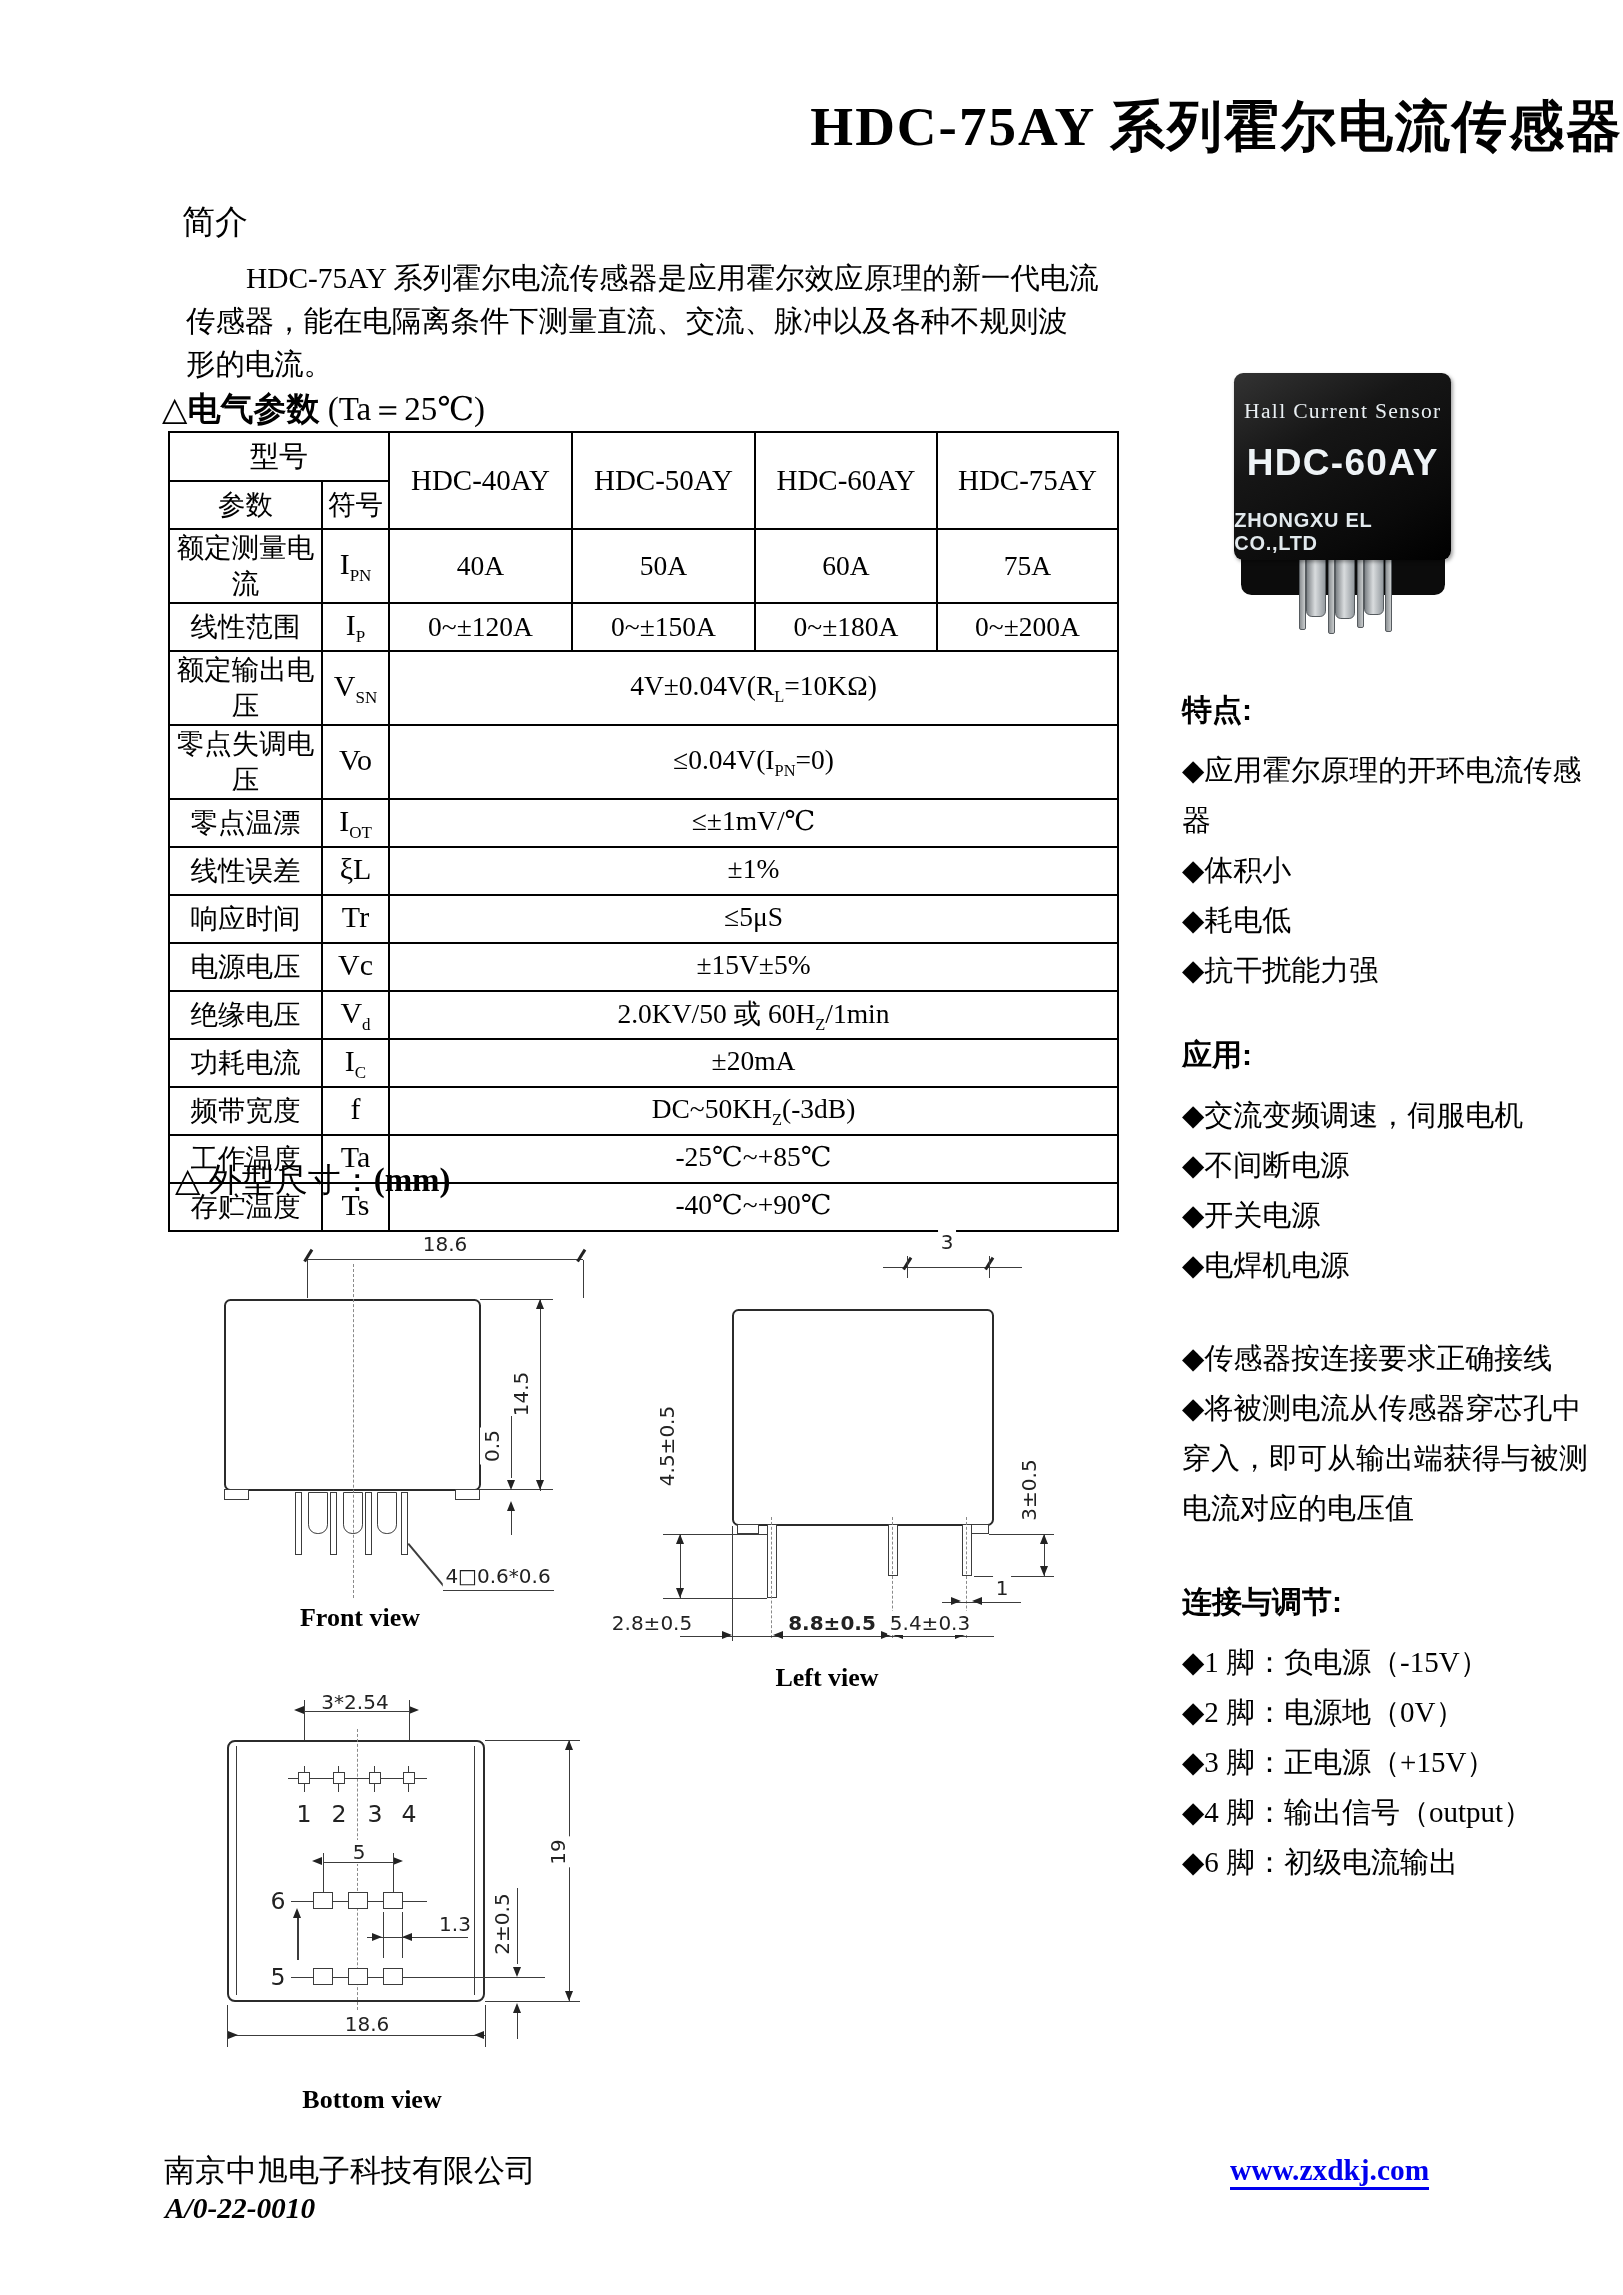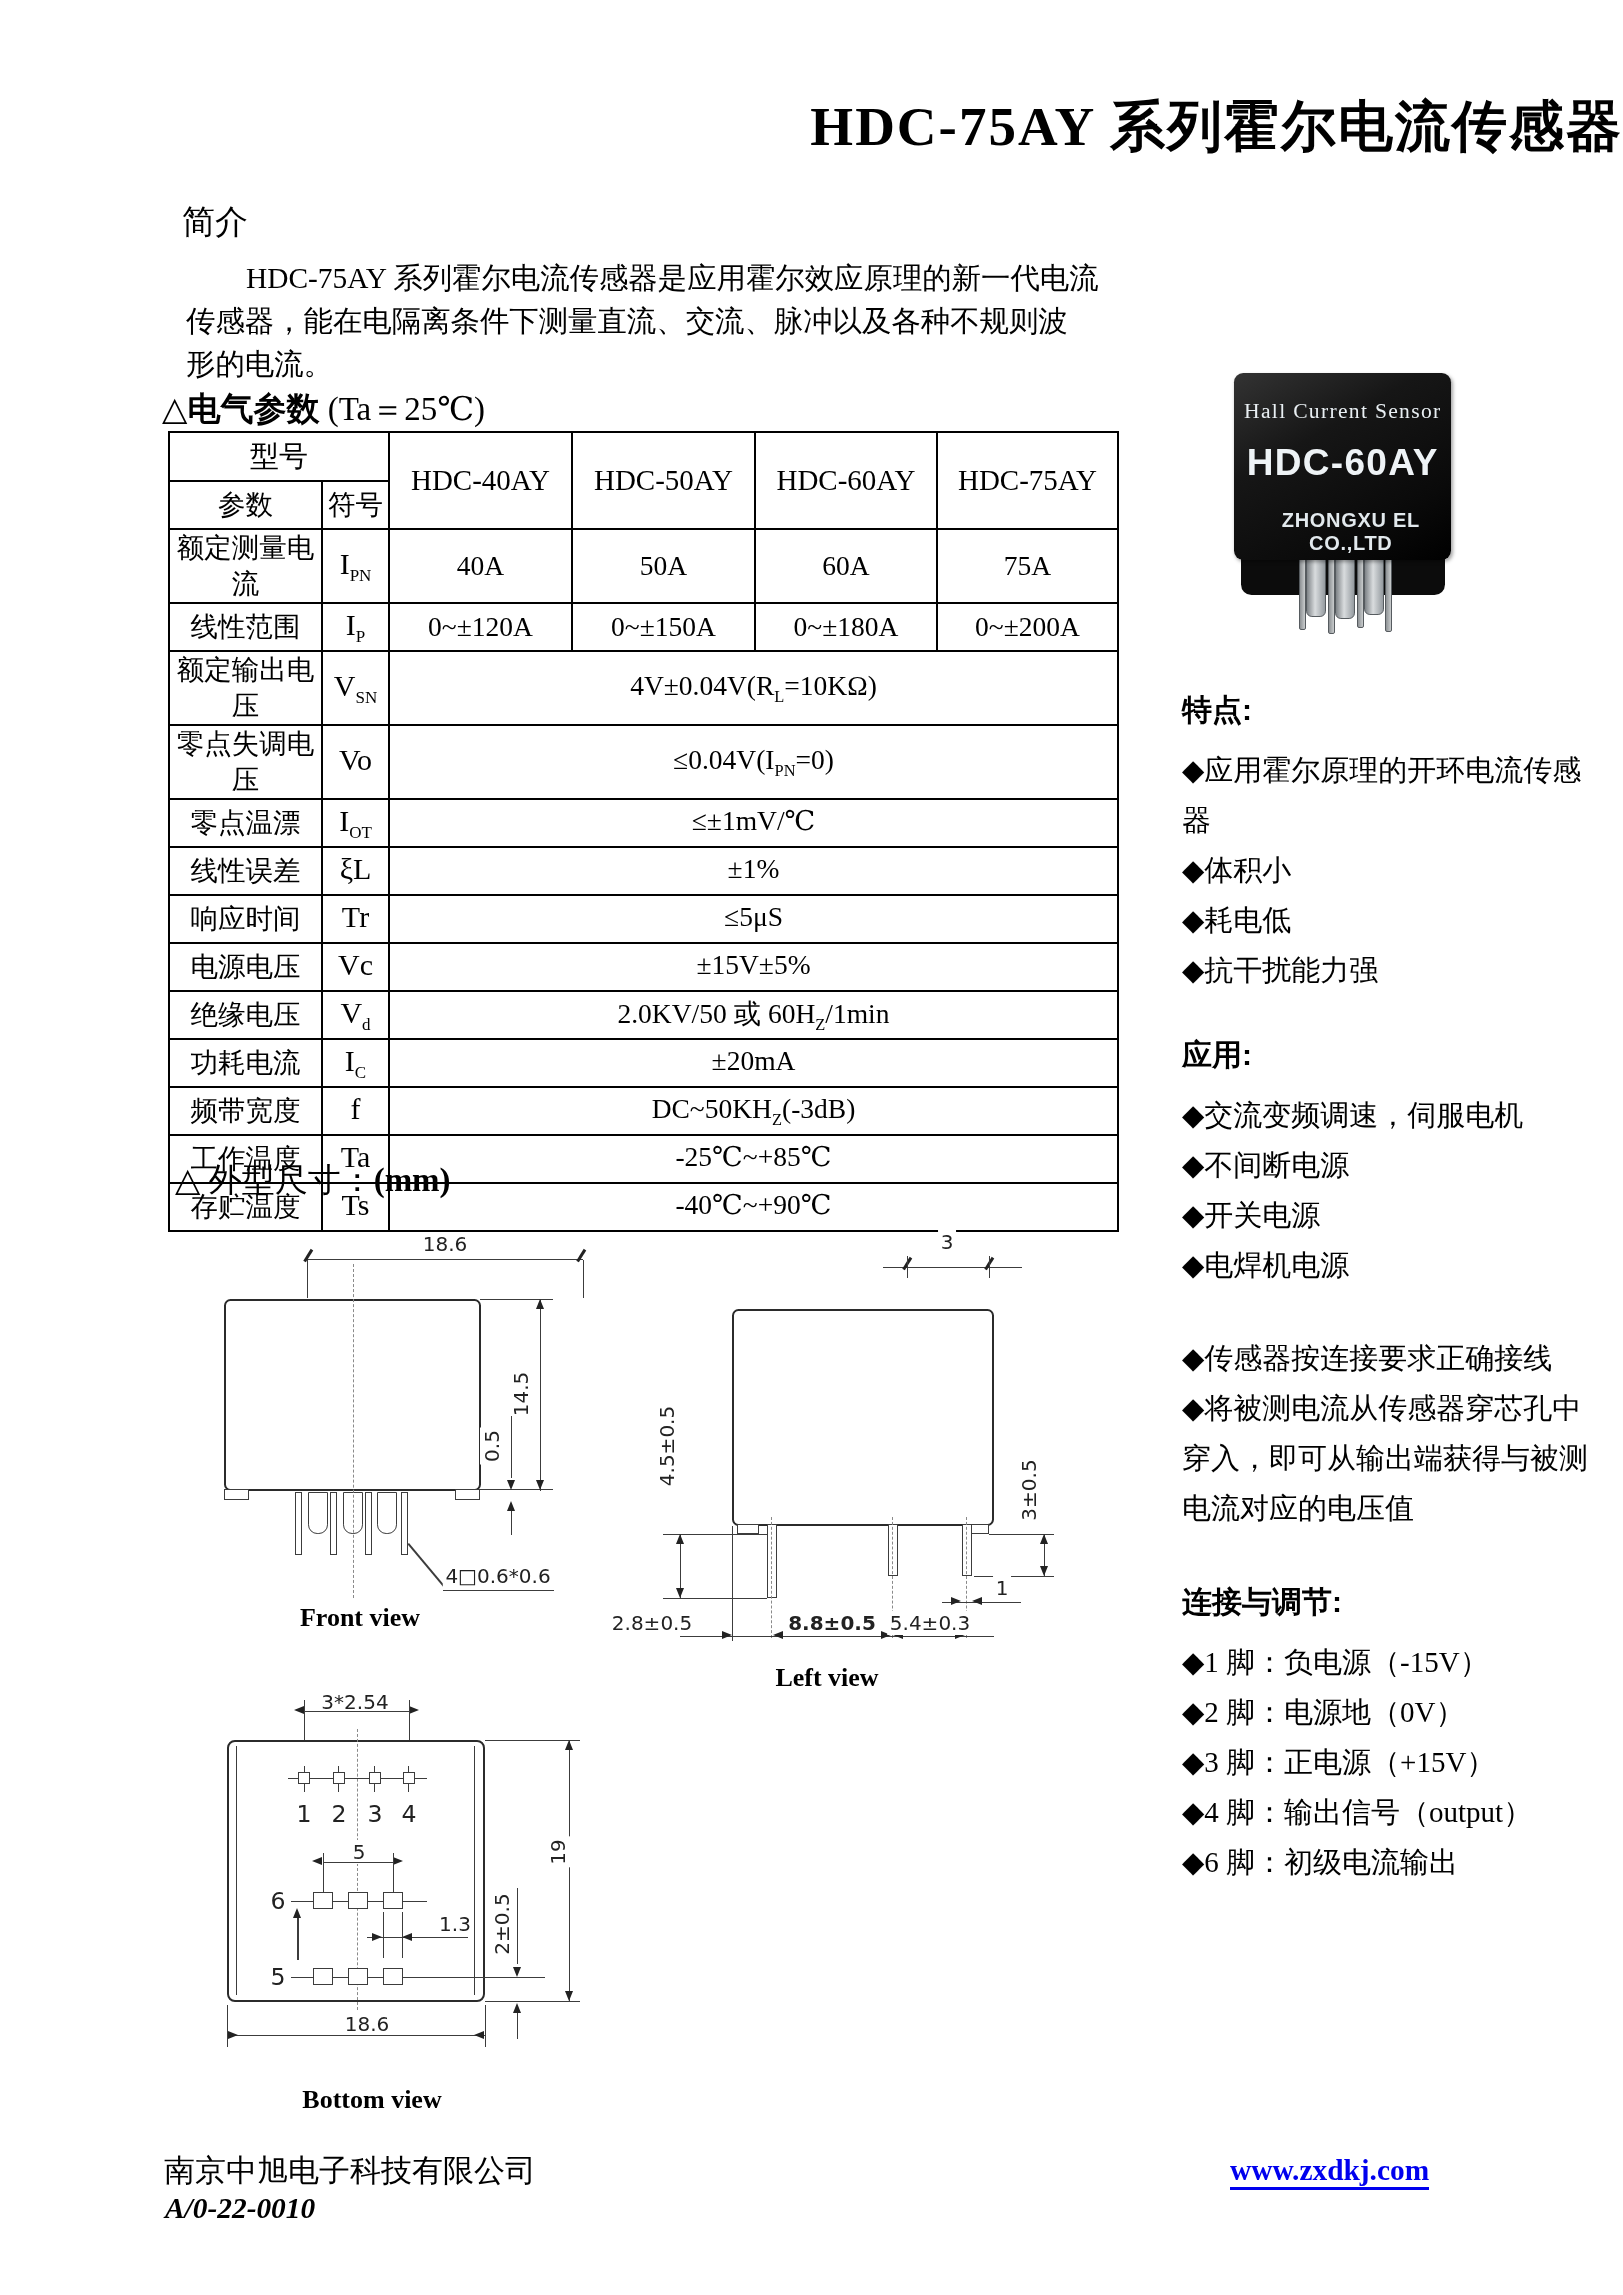--- a/index.html
+++ b/index.html
@@ -40,22 +40,22 @@
   .photo{left:1216px;top:357px;width:288px;height:281px;}
   .ph-body{position:absolute;left:18.3px;top:15.7px;width:217px;height:187px;border-radius:9.2px;
            background:linear-gradient(150deg,#333 0%,#161616 35%,#0a0a0a 75%,#000 100%);
            box-shadow:1.3px 2px 3.9px rgba(0,0,0,.35);}
   .ph-under{position:absolute;left:25px;top:200px;width:204px;height:38px;background:#0c0c0c;
             border-radius:0 0 10.5px 10.5px;}
   .ph-l1{position:absolute;left:0;width:100%;top:26px;text-align:center;
          font:400 21.6px "Liberation Serif",serif;color:#e9eff3;letter-spacing:1.3px;}
   .ph-model{position:absolute;left:0;width:100%;top:69px;text-align:center;
             font:700 37px "Liberation Sans","DejaVu Sans",sans-serif;color:#eef3f6;letter-spacing:1.3px;}
-  .ph-l3{position:absolute;left:0;width:100%;top:136px;text-align:center;
-         font:700 20px "Liberation Sans","DejaVu Sans",sans-serif;color:#e2e9ed;letter-spacing:0.7px;margin-left:8px;}
+  .ph-l3{position:absolute;left:0;width:100%;top:136px;text-align:left;
+         font:700 20px "Liberation Sans","DejaVu Sans",sans-serif;color:#e2e9ed;letter-spacing:0.7px;}
   .ppin{position:absolute;border-radius:0 0 5.9px 5.9px;
         background:linear-gradient(90deg,#7e8387,#d9dcde 45%,#959ba0);border:0.7px solid #565b5f;}
   .ppin.thin{background:linear-gradient(90deg,#8d9194,#c9cccd);border-radius:0 0 2px 2px;}
 
   
   .dw{position:absolute;}
   .dw *{box-sizing:border-box;}
   .hl{position:absolute;height:1.3px;background:#3c3c3c;}
   .vl{position:absolute;width:1.3px;background:#3c3c3c;}
   .dash{position:absolute;width:0;border-left:1.3px dashed #8a8a8a;}

